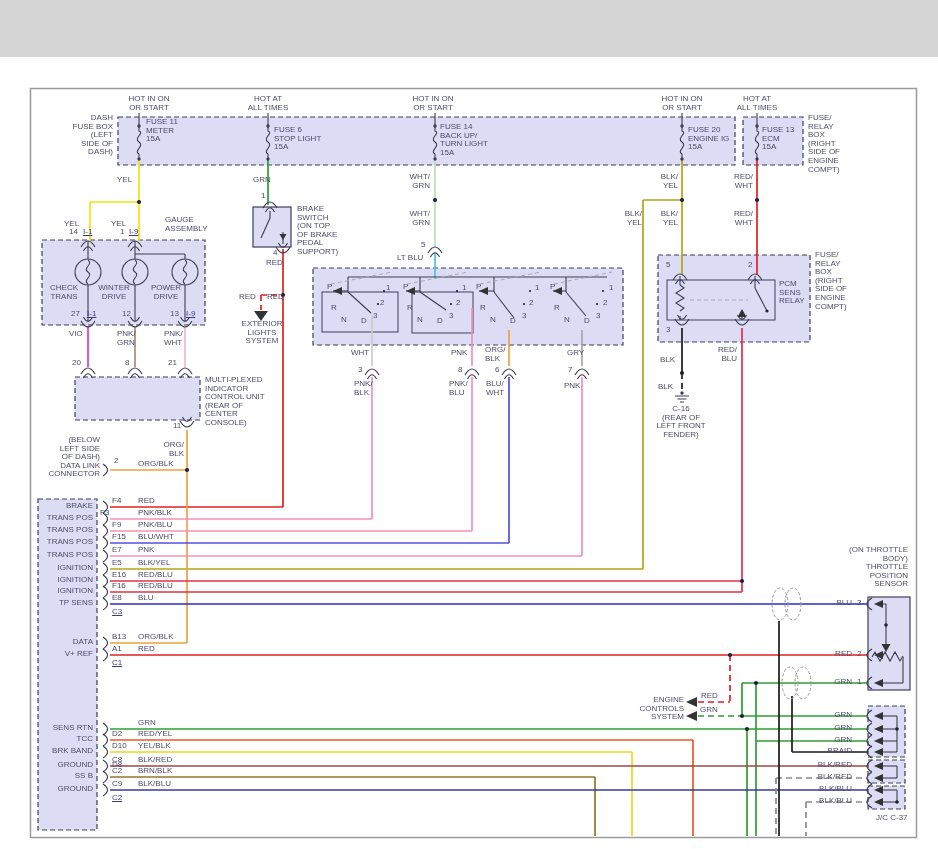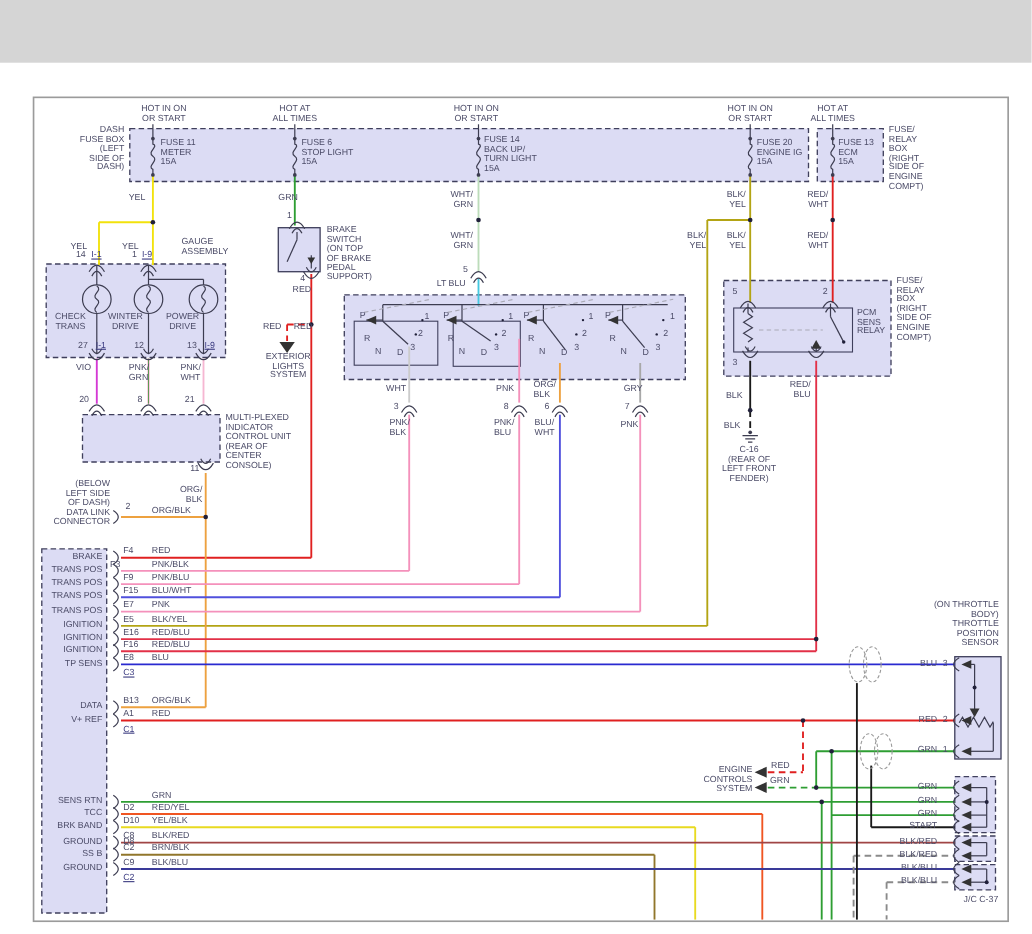--- a/index.html
+++ b/index.html
@@ -373,21 +373,21 @@
 (LEFT
 SIDE OF
 DASH)</div>
   <div class="L" style="left:808px;top:114px">FUSE/
 RELAY
 BOX
 (RIGHT
 SIDE OF
 ENGINE
 COMPT)</div>
-  <div class="L" style="left:146px;top:126px">FUSE 11
+  <div class="L" style="left:146px;top:118px">FUSE 11
 METER
 15A</div>
   <div class="L" style="left:274px;top:126px">FUSE 6
 STOP LIGHT
 15A</div>
   <div class="L" style="left:440px;top:123px">FUSE 14
 BACK UP/
 TURN LIGHT
 15A</div>
   <div class="L" style="left:688px;top:126px">FUSE 20
@@ -609,19 +609,19 @@
 
   <div class="L R" style="left:634px;top:696px;width:50px">ENGINE
 CONTROLS
 SYSTEM</div>
   <div class="L" style="left:701px;top:692px">RED</div>
   <div class="L" style="left:700px;top:706px">GRN</div>
 
   <div class="L R" style="left:798px;top:711px;width:54px">GRN</div>
   <div class="L R" style="left:798px;top:724px;width:54px">GRN</div>
   <div class="L R" style="left:798px;top:736px;width:54px">GRN</div>
-  <div class="L R" style="left:798px;top:747px;width:54px">START</div>
+  <div class="L R" style="left:798px;top:747px;width:54px">BRAID</div>
   <div class="L R" style="left:798px;top:761px;width:54px">BLK/RED</div>
   <div class="L R" style="left:798px;top:773px;width:54px">BLK/RED</div>
   <div class="L R" style="left:798px;top:785px;width:54px">BLK/BLU</div>
   <div class="L R" style="left:798px;top:797px;width:54px">BLK/BLU</div>
   <div class="L" style="left:876px;top:814px">J/C C-37</div>
 </div>
 
 </body></html>

